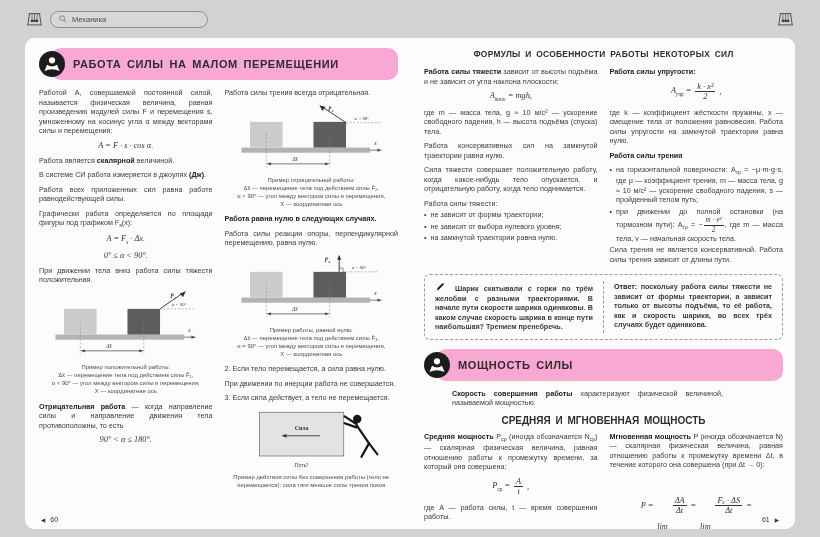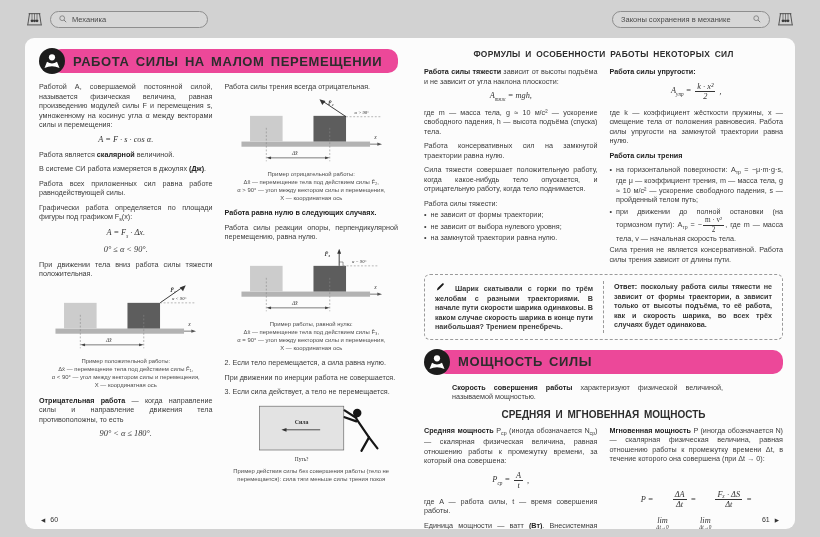--- a/index.html
+++ b/index.html
@@ -27,23 +27,23 @@
   
   .spread {
     position: absolute; left: 25px; right: 25px; top: 38px; bottom: 8px;
     background: #fcfcfc; border-radius: 9px; display: flex; overflow: hidden;
   }
   .page { flex: 1; padding: 8px 12px 16px 14px; position: relative; min-width: 0; }
   
   .section-header { display: flex; align-items: center; margin: 2px 0 8px; }
   .section-icon { width: 26px; height: 26px; flex: 0 0 auto; position: relative; z-index: 2; }
   .section-pill {
-    flex: 1; height: 24px; background: #ec4899; border-radius: 10px;
+    flex: 1; height: 32px; background: #f9a8d4; border-radius: 10px;
     margin-left: -14px; display: flex; align-items: center; padding-left: 22px;
-    font-weight: bold; font-size: 13px; letter-spacing: .6px; color: #2d2d2d;
+    font-weight: bold; font-size: 11px; letter-spacing: .6px; color: #2d2d2d;
     word-spacing: 2px;
   }
   .cols { display: flex; gap: 12px; }
   .col { flex: 1; min-width: 0; }
   p, .para { font-size: 7.2px; line-height: 1.32; text-align: justify; margin: 0 0 5px; }
   b { color: #222; }
   sub { font-size: 5.2px; }
   .formula {
     text-align: center; font-family: "Liberation Serif", serif; font-style: italic;
     font-size: 8.3px; margin: 2px 0 6px; color: #333;
@@ -97,27 +97,20 @@
     </svg>
     <div class="search-pill">
       <svg viewBox="0 0 10 10" width="8" height="8">
           <circle cx="4" cy="4" r="3" fill="none" stroke="#777" stroke-width="1"></circle>
           <line x1="6.3" y1="6.3" x2="9" y2="9" stroke="#777" stroke-width="1.2"></line>
         </svg>
       <span>Механика</span>
     </div>
   </div>
   <div class="top-side">
-    <div class="search-pill" style="justify-content:space-between;">
-      <span>Законы  сохранения  в  механике</span>
-      <svg viewBox="0 0 10 10" width="8" height="8">
-          <circle cx="4" cy="4" r="3" fill="none" stroke="#777" stroke-width="1"></circle>
-          <line x1="6.3" y1="6.3" x2="9" y2="9" stroke="#777" stroke-width="1.2"></line>
-        </svg>
-    </div>
     <svg class="cradle" viewBox="0 0 20 18" width="17" height="15">
       <path d="M3,2 H17 M4,2 L2,15 M16,2 L18,15 M1,15.5 H19" stroke="#3a3a3a" fill="none" stroke-width="1"></path>
       <line x1="7" y1="2" x2="7" y2="9" stroke="#3a3a3a" stroke-width="0.7"></line>
       <line x1="10" y1="2" x2="10" y2="9" stroke="#3a3a3a" stroke-width="0.7"></line>
       <line x1="13" y1="2" x2="13" y2="9" stroke="#3a3a3a" stroke-width="0.7"></line>
       <circle cx="7" cy="10.6" r="1.7" fill="#3a3a3a"></circle>
         <circle cx="10" cy="10.6" r="1.7" fill="#3a3a3a"></circle>
         <circle cx="13" cy="10.6" r="1.7" fill="#3a3a3a"></circle>
     </svg>
   </div>
@@ -303,21 +296,21 @@
           <span>,</span>
         </div>
         <p>где k — коэффициент жёсткости пружины, x — смещение тела от положения равновесия. Работа силы упругости на замкнутой траектории равна нулю.</p>
         <p><b>Работа силы трения</b></p>
         <div class="bullet">
             <span class="dot">•</span>
             <span><span>на горизонтальной поверхности: A</span><sub>тр</sub><span> = −μ·m·g·s, где μ — коэффициент трения, m — масса тела, g ≈ 10 м/с² — ускорение свободного падения, s — пройденный телом путь;</span></span>
           </div>
         <div class="bullet">
             <span class="dot">•</span>
-            <span><span>при движении до полной остановки (на тормозном пути): A</span><sub>тр</sub><span> = −</span><span class="frac" style="font-family:'Liberation Serif',serif;">
+            <span><span>при движении до полной остановки (на тормозном пути): A</span><sub>тр</sub><span> = −</span><span class="frac" style="font-family:'Liberation Serif',serif;font-style:italic;">
                 <span class="num">m · v²</span>
                 <span>2</span>
               </span><span>, где m — масса тела, v — начальная скорость тела.</span></span>
           </div>
         <p>Сила трения не является консервативной. Работа силы трения зависит от длины пути.</p>
       </div>
     </div>
 
     <div class="qa-box">
       <div class="qa-half">

